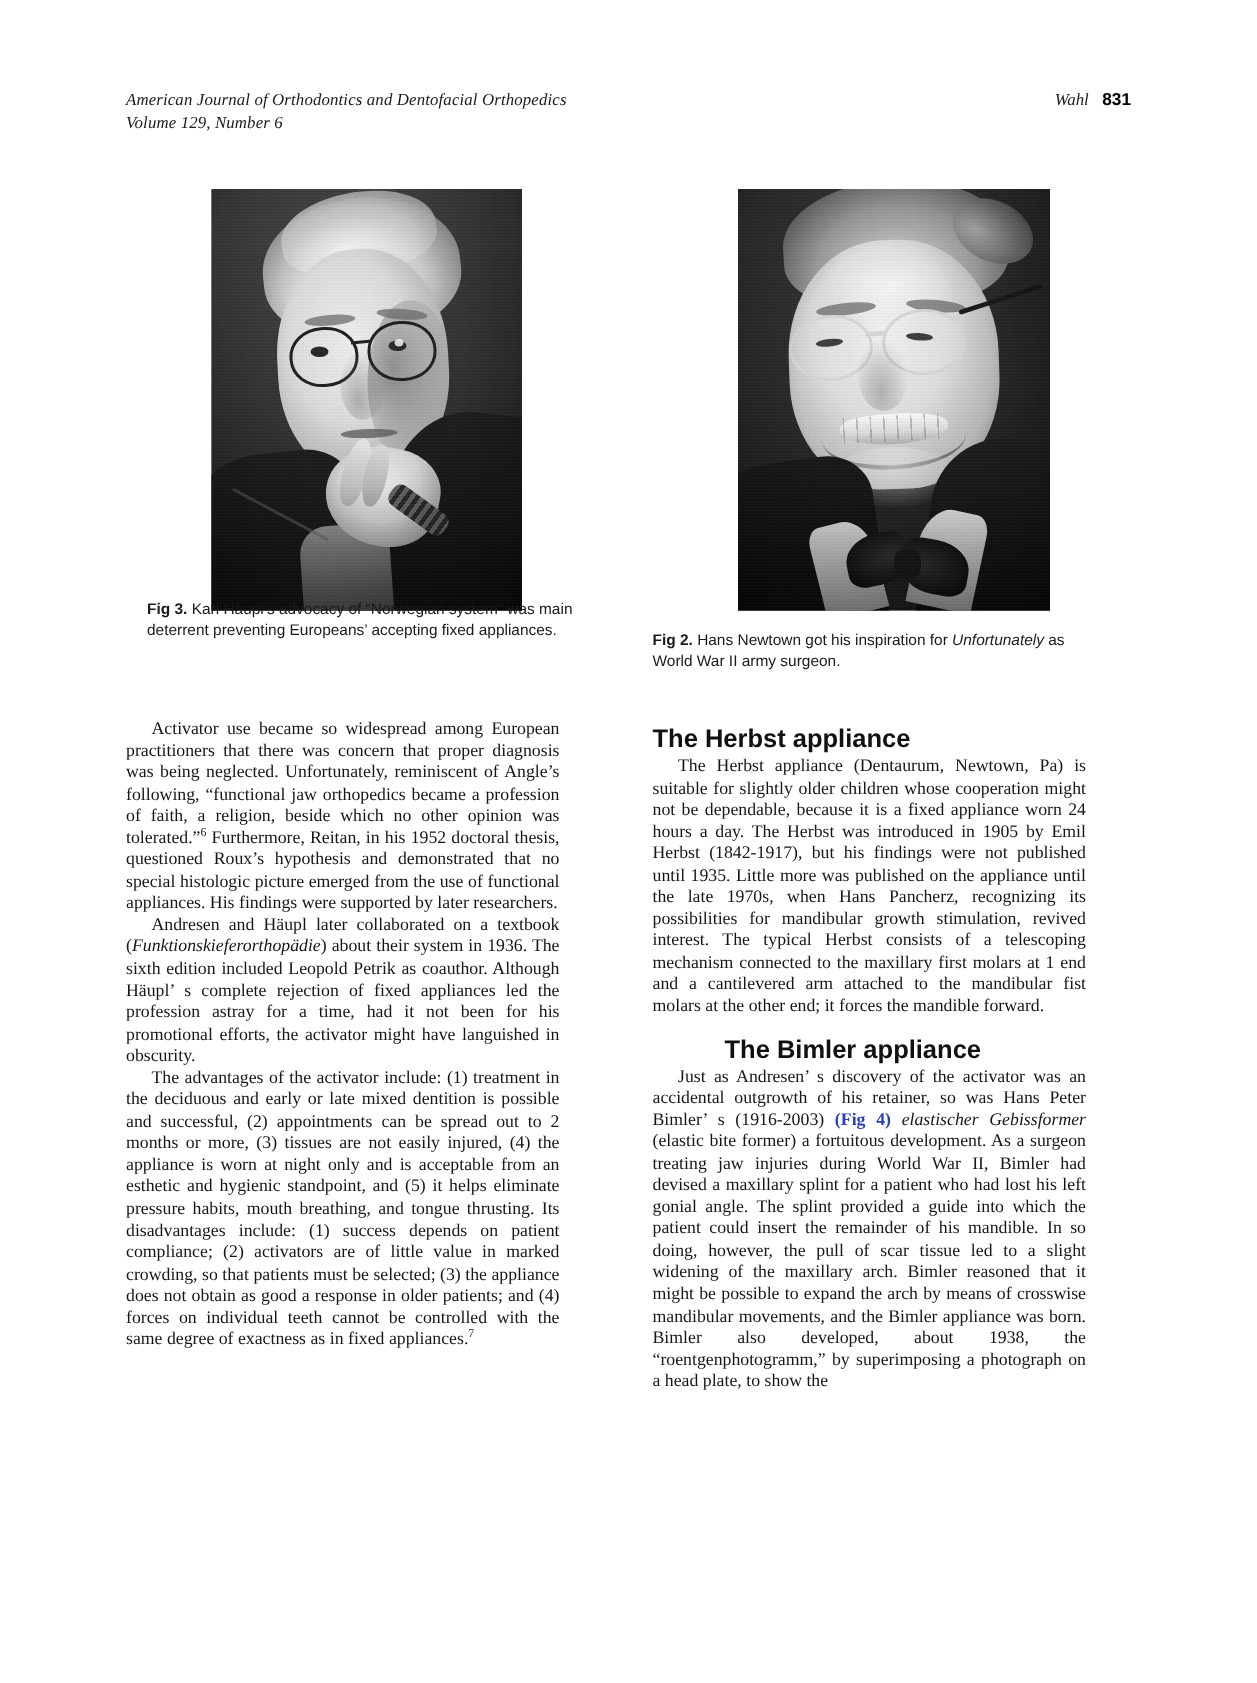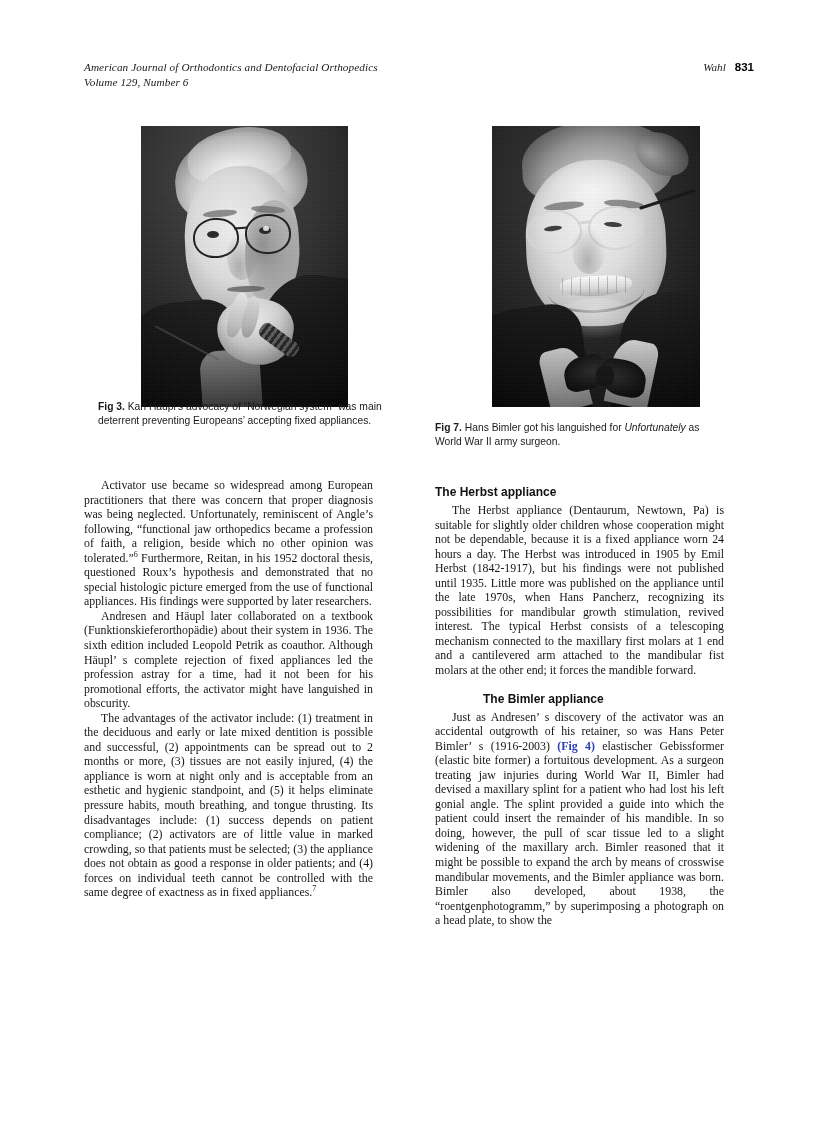--- a/index.html
+++ b/index.html
@@ -340,30 +340,30 @@
 
   .col p {
     margin: 0;
     text-indent: 17px;
   }
   .col p + p { margin-top: 0; }
 
   h2.subhead {
     margin: 0 0 3px 0;
     font-family: "Liberation Sans", sans-serif;
-    font-size: 12px;
+    font-size: 17px;
     font-weight: bold;
     line-height: 15px;
     color: #111;
     text-indent: 0;
     text-align: left;
   }
   h2.subhead.spaced { margin-top: 14px; margin-left: 48px; }
 
-  .ital { }
+  .ital { font-style: italic; }
   sup.ref {
     font-size: 8px;
     vertical-align: super;
     line-height: 0;
   }
   a.figref {
     color: #2a3fb8;
     text-decoration: none;
     font-weight: bold;
   }
@@ -443,21 +443,21 @@
       <div class="blob p4-collar-r"></div>
       <div class="blob p4-bow-l"></div>
       <div class="blob p4-bow-r"></div>
       <div class="blob p4-bow-knot"></div>
       <div class="vignette"></div>
       <div class="grain"></div>
     </div>
   </div>
 
   <div class="caption cap-right">
-    <span class="cap-label">Fig 7.</span><span> Hans Bimler got his languished for </span><span class="cap-ital">Unfortunately</span><span> as World War II army surgeon.</span>
+    <span class="cap-label">Fig 2.</span><span> Hans Newtown got his inspiration for </span><span class="cap-ital">Unfortunately</span><span> as World War II army surgeon.</span>
   </div>
 
   <div class="col col-left">
     <p><span>Activator use became so widespread among European practitioners that there was concern that proper diagnosis was being neglected. Unfortunately, reminiscent of Angle’s following, “functional jaw orthopedics became a profession of faith, a religion, beside which no other opinion was tolerated.”</span><sup class="ref">6</sup><span> Furthermore, Reitan, in his 1952 doctoral thesis, questioned Roux’s hypothesis and demonstrated that no special histologic picture emerged from the use of functional appliances. His findings were supported by later researchers.</span></p>
 
     <p><span>Andresen and Häupl later collaborated on a textbook (</span><span class="ital">Funktionskieferorthopädie</span><span>) about their system in 1936. The sixth edition included Leopold Petrik as coauthor. Although Häupl’ s complete rejection of fixed appliances led the profession astray for a time, had it not been for his promotional efforts, the activator might have languished in obscurity.</span></p>
 
     <p><span>The advantages of the activator include: (1) treatment in the deciduous and early or late mixed dentition is possible and successful, (2) appointments can be spread out to 2 months or more, (3) tissues are not easily injured, (4) the appliance is worn at night only and is acceptable from an esthetic and hygienic standpoint, and (5) it helps eliminate pressure habits, mouth breathing, and tongue thrusting. Its disadvantages include: (1) success depends on patient compliance; (2) activators are of little value in marked crowding, so that patients must be selected; (3) the appliance does not obtain as good a response in older patients; and (4) forces on individual teeth cannot be controlled with the same degree of exactness as in fixed appliances.</span><sup class="ref">7</sup></p>
   </div>
 

